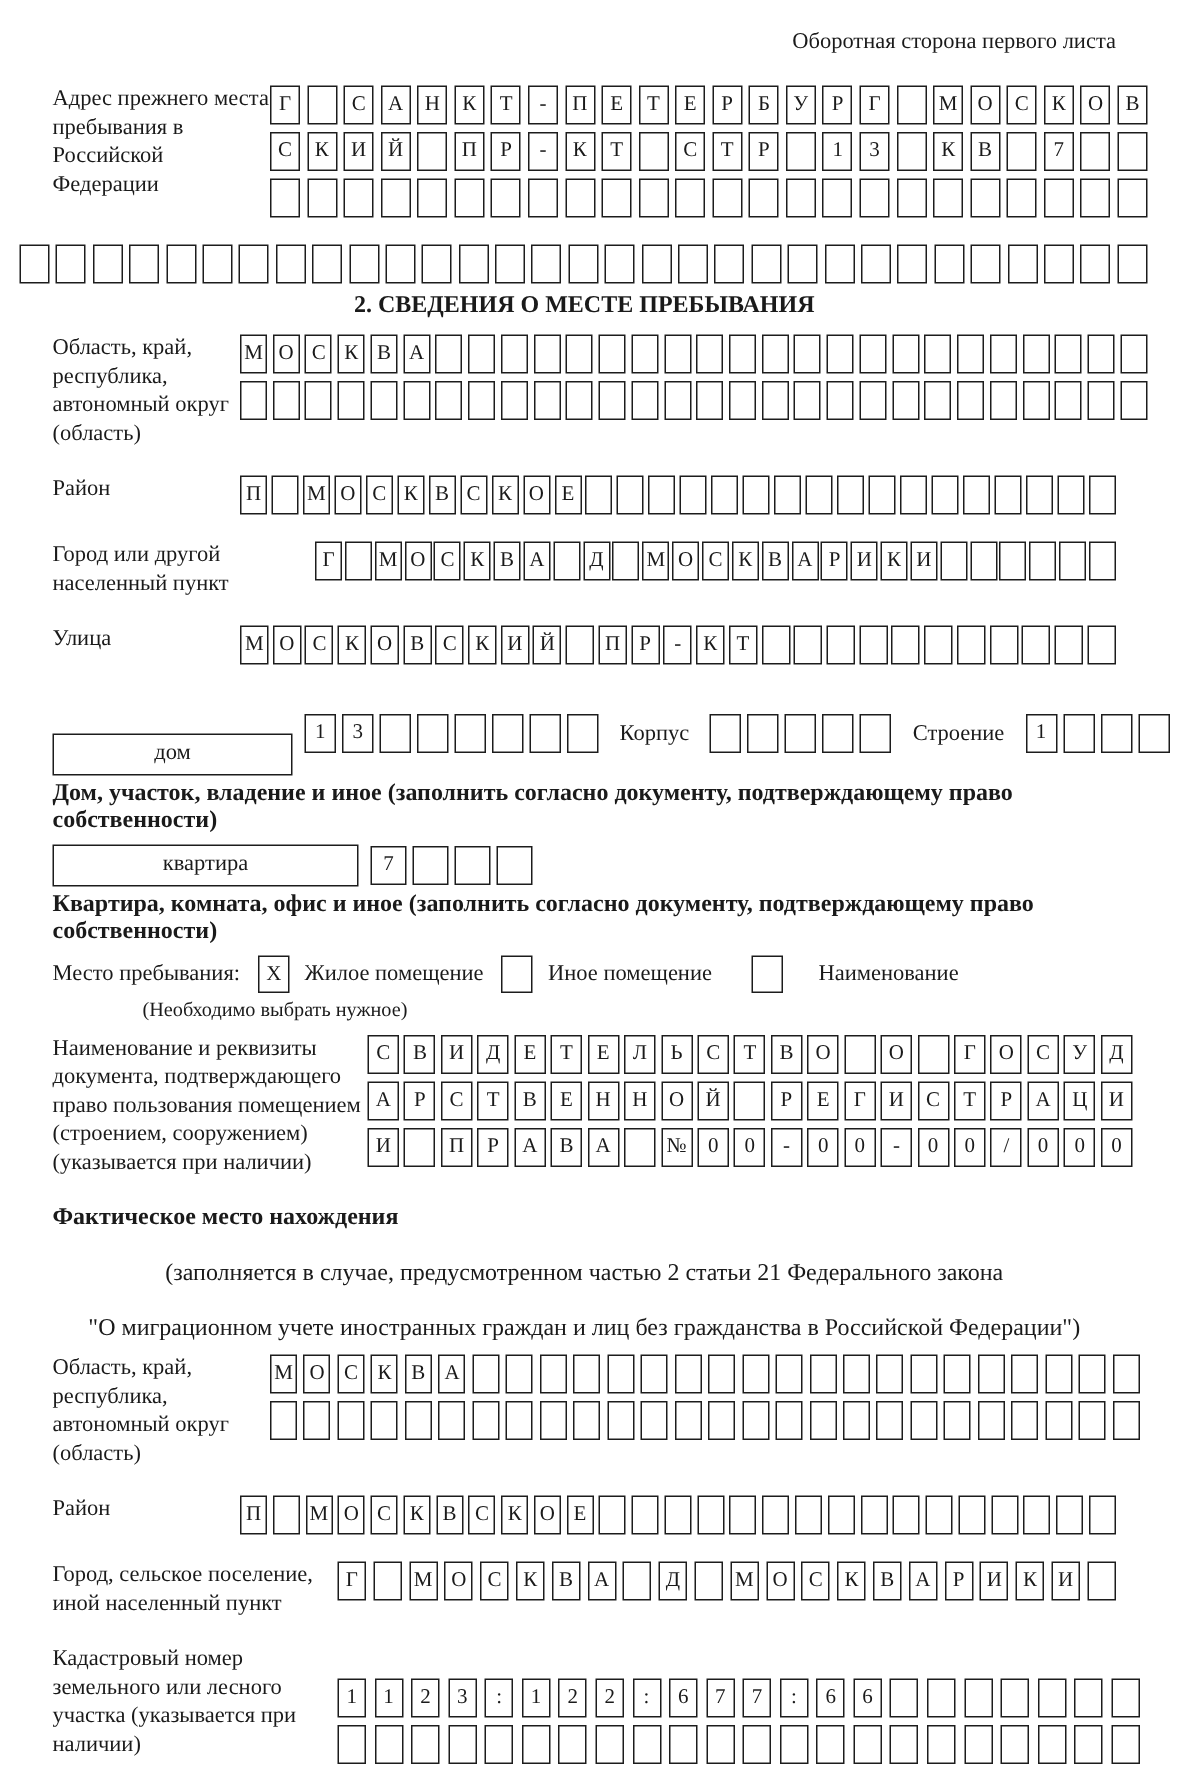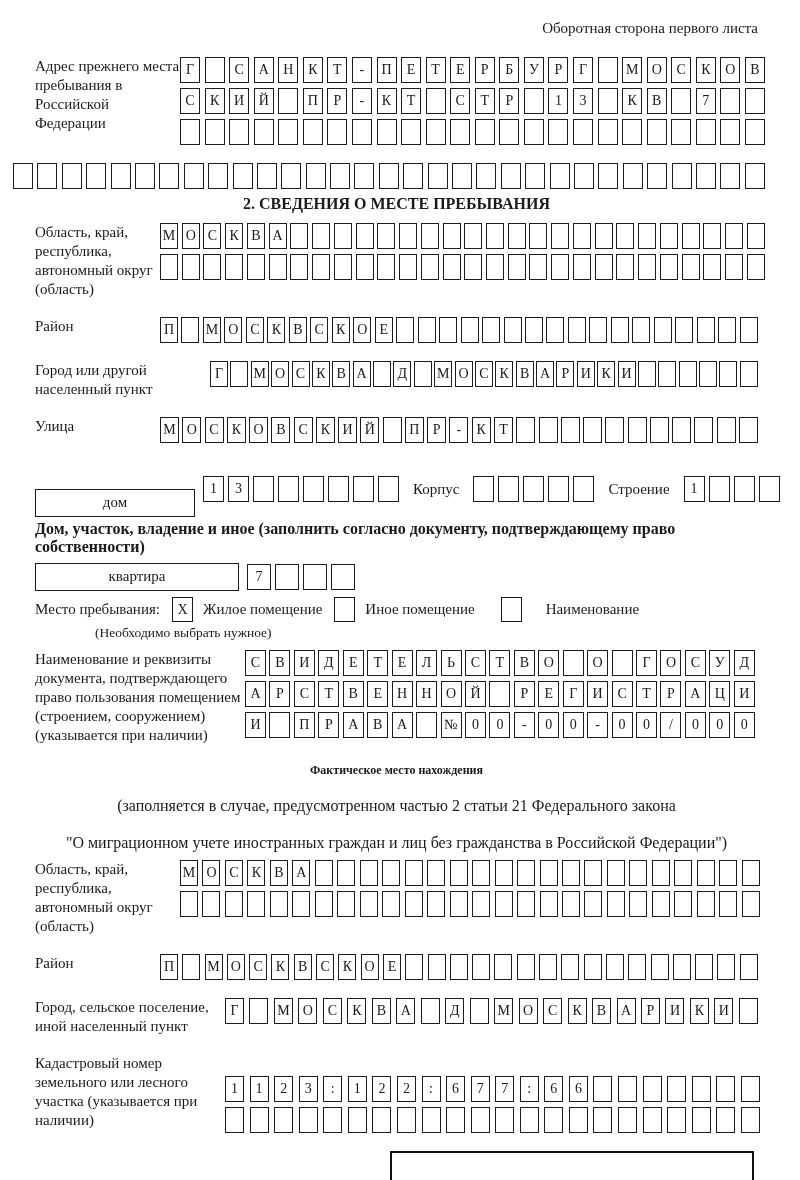--- a/index.html
+++ b/index.html
@@ -1,18 +1,18 @@
 <!DOCTYPE html>
 <html><head>
 <meta charset="utf-8">
 <style>
   html,body{margin:0;padding:0;background:#fff;}
   body{width:800px;height:1180px;overflow:hidden;color:#1a1a1a;
        font-family:"Liberation Serif","DejaVu Serif",serif;}
-  .page{width:800px;height:1180px;box-sizing:border-box;padding:16px 42px 0 35px;}
+  .page{width:800px;height:1180px;box-sizing:border-box;padding:16px 56px 0 35px;}
 
   .top-note{text-align:right;font-size:15px;margin:4px 0 20px 0;}
 
   .field-row{display:flex;align-items:flex-start;margin-bottom:18px;}
   .flabel{flex:none;font-size:15px;line-height:19px;}
   .w120{width:145px;} .w125{width:125px;} .w150{width:150px;} .w145{width:145px;}
   .w190{width:190px;} .w210{width:210px;}
 
   .rows{display:flex;flex-direction:column;gap:5px;}
   .cellrow{display:flex;justify-content:space-between;}
@@ -36,21 +36,21 @@
   .grp{display:flex;gap:4px;margin-left:8px;}
   .inline-lbl{font-size:15px;margin:0 6px 0 14px;}
 
   .opt-line{display:flex;align-items:center;margin:6px 0 0 0;font-size:15px;}
   .chk{box-sizing:border-box;border:1.5px solid #1c1c1c;width:21px;height:25px;flex:none;
        text-align:center;line-height:23px;font-size:14px;}
   .opt-gap{margin-left:12px;} .optlbl{margin-left:10px;}
   .choose-note{font-size:13.5px;text-align:left;width:480px;margin:3px 0 9px 60px;}
 
   .fact-note{font-size:16px;text-align:center;line-height:19px;margin:18px;}
-  .fact-title{font-size:12px;font-weight:bold;text-align:center;margin:12px 0 4px 0;}
+  .fact-title{font-size:16px;font-weight:bold;margin:12px 0 4px 0;}
 
   .stamp-wrap{width:430px;margin:10px 0 0 322px;}
   .stamp-box{width:360px;height:174px;border:2px solid #111;margin:0 auto;background:#fff;}
 </style>
 </head>
 <body>
 
 <div class="page">
 
   <div class="top-note">Оборотная сторона первого листа</div>
@@ -372,20 +372,21 @@
 
   <div class="house-line">
     <div class="namedbox kv-box">квартира</div>
     <div class="grp cw24">
         <span class="cell">7</span>
         <span class="cell"></span>
         <span class="cell"></span>
         <span class="cell"></span>
       </div>
   </div>
+  <div class="caption-left">Квартира, комната, офис и иное (заполнить согласно документу, подтверждающему право собственности)</div>
 
   <div class="opt-line">
     <span>Место пребывания:</span>
     <span class="chk opt-gap">X</span>
     <span class="optlbl">Жилое помещение</span>
     <span class="chk opt-gap"></span>
     <span class="optlbl">Иное помещение</span>
     <span class="chk opt-gap" style="margin-left:26px"></span>
     <span class="optlbl" style="margin-left:24px">Наименование</span>
   </div>

